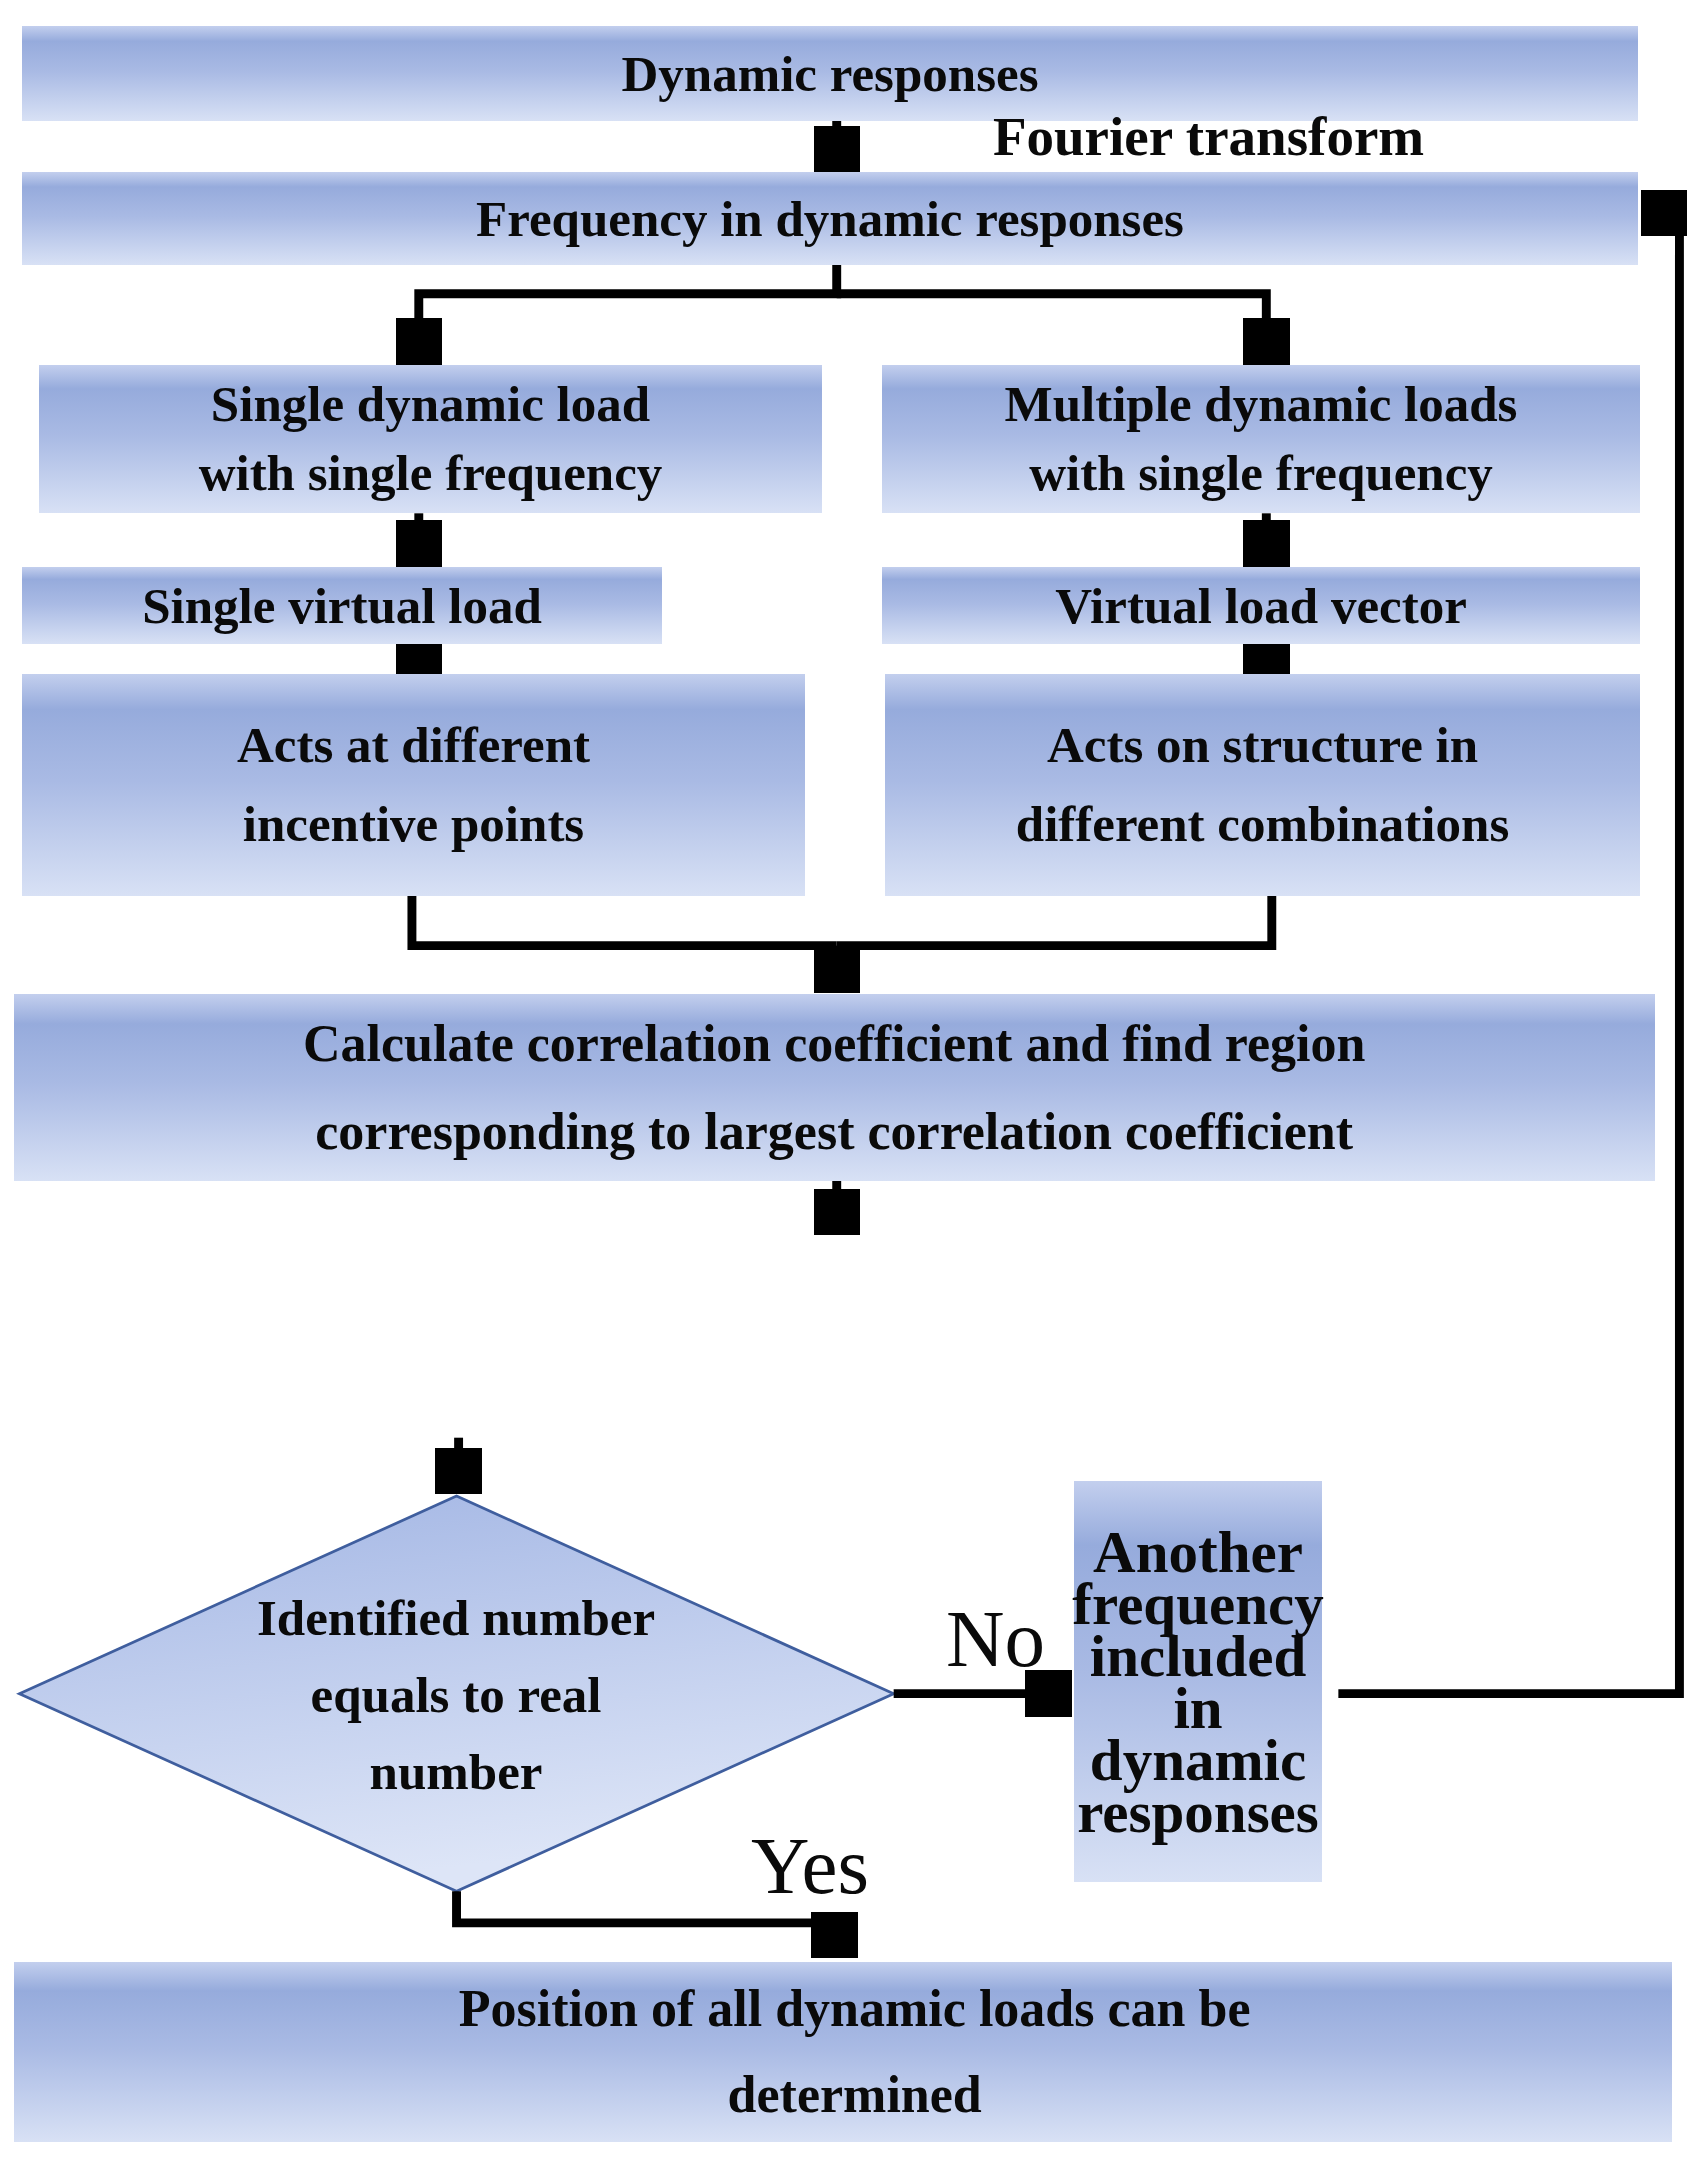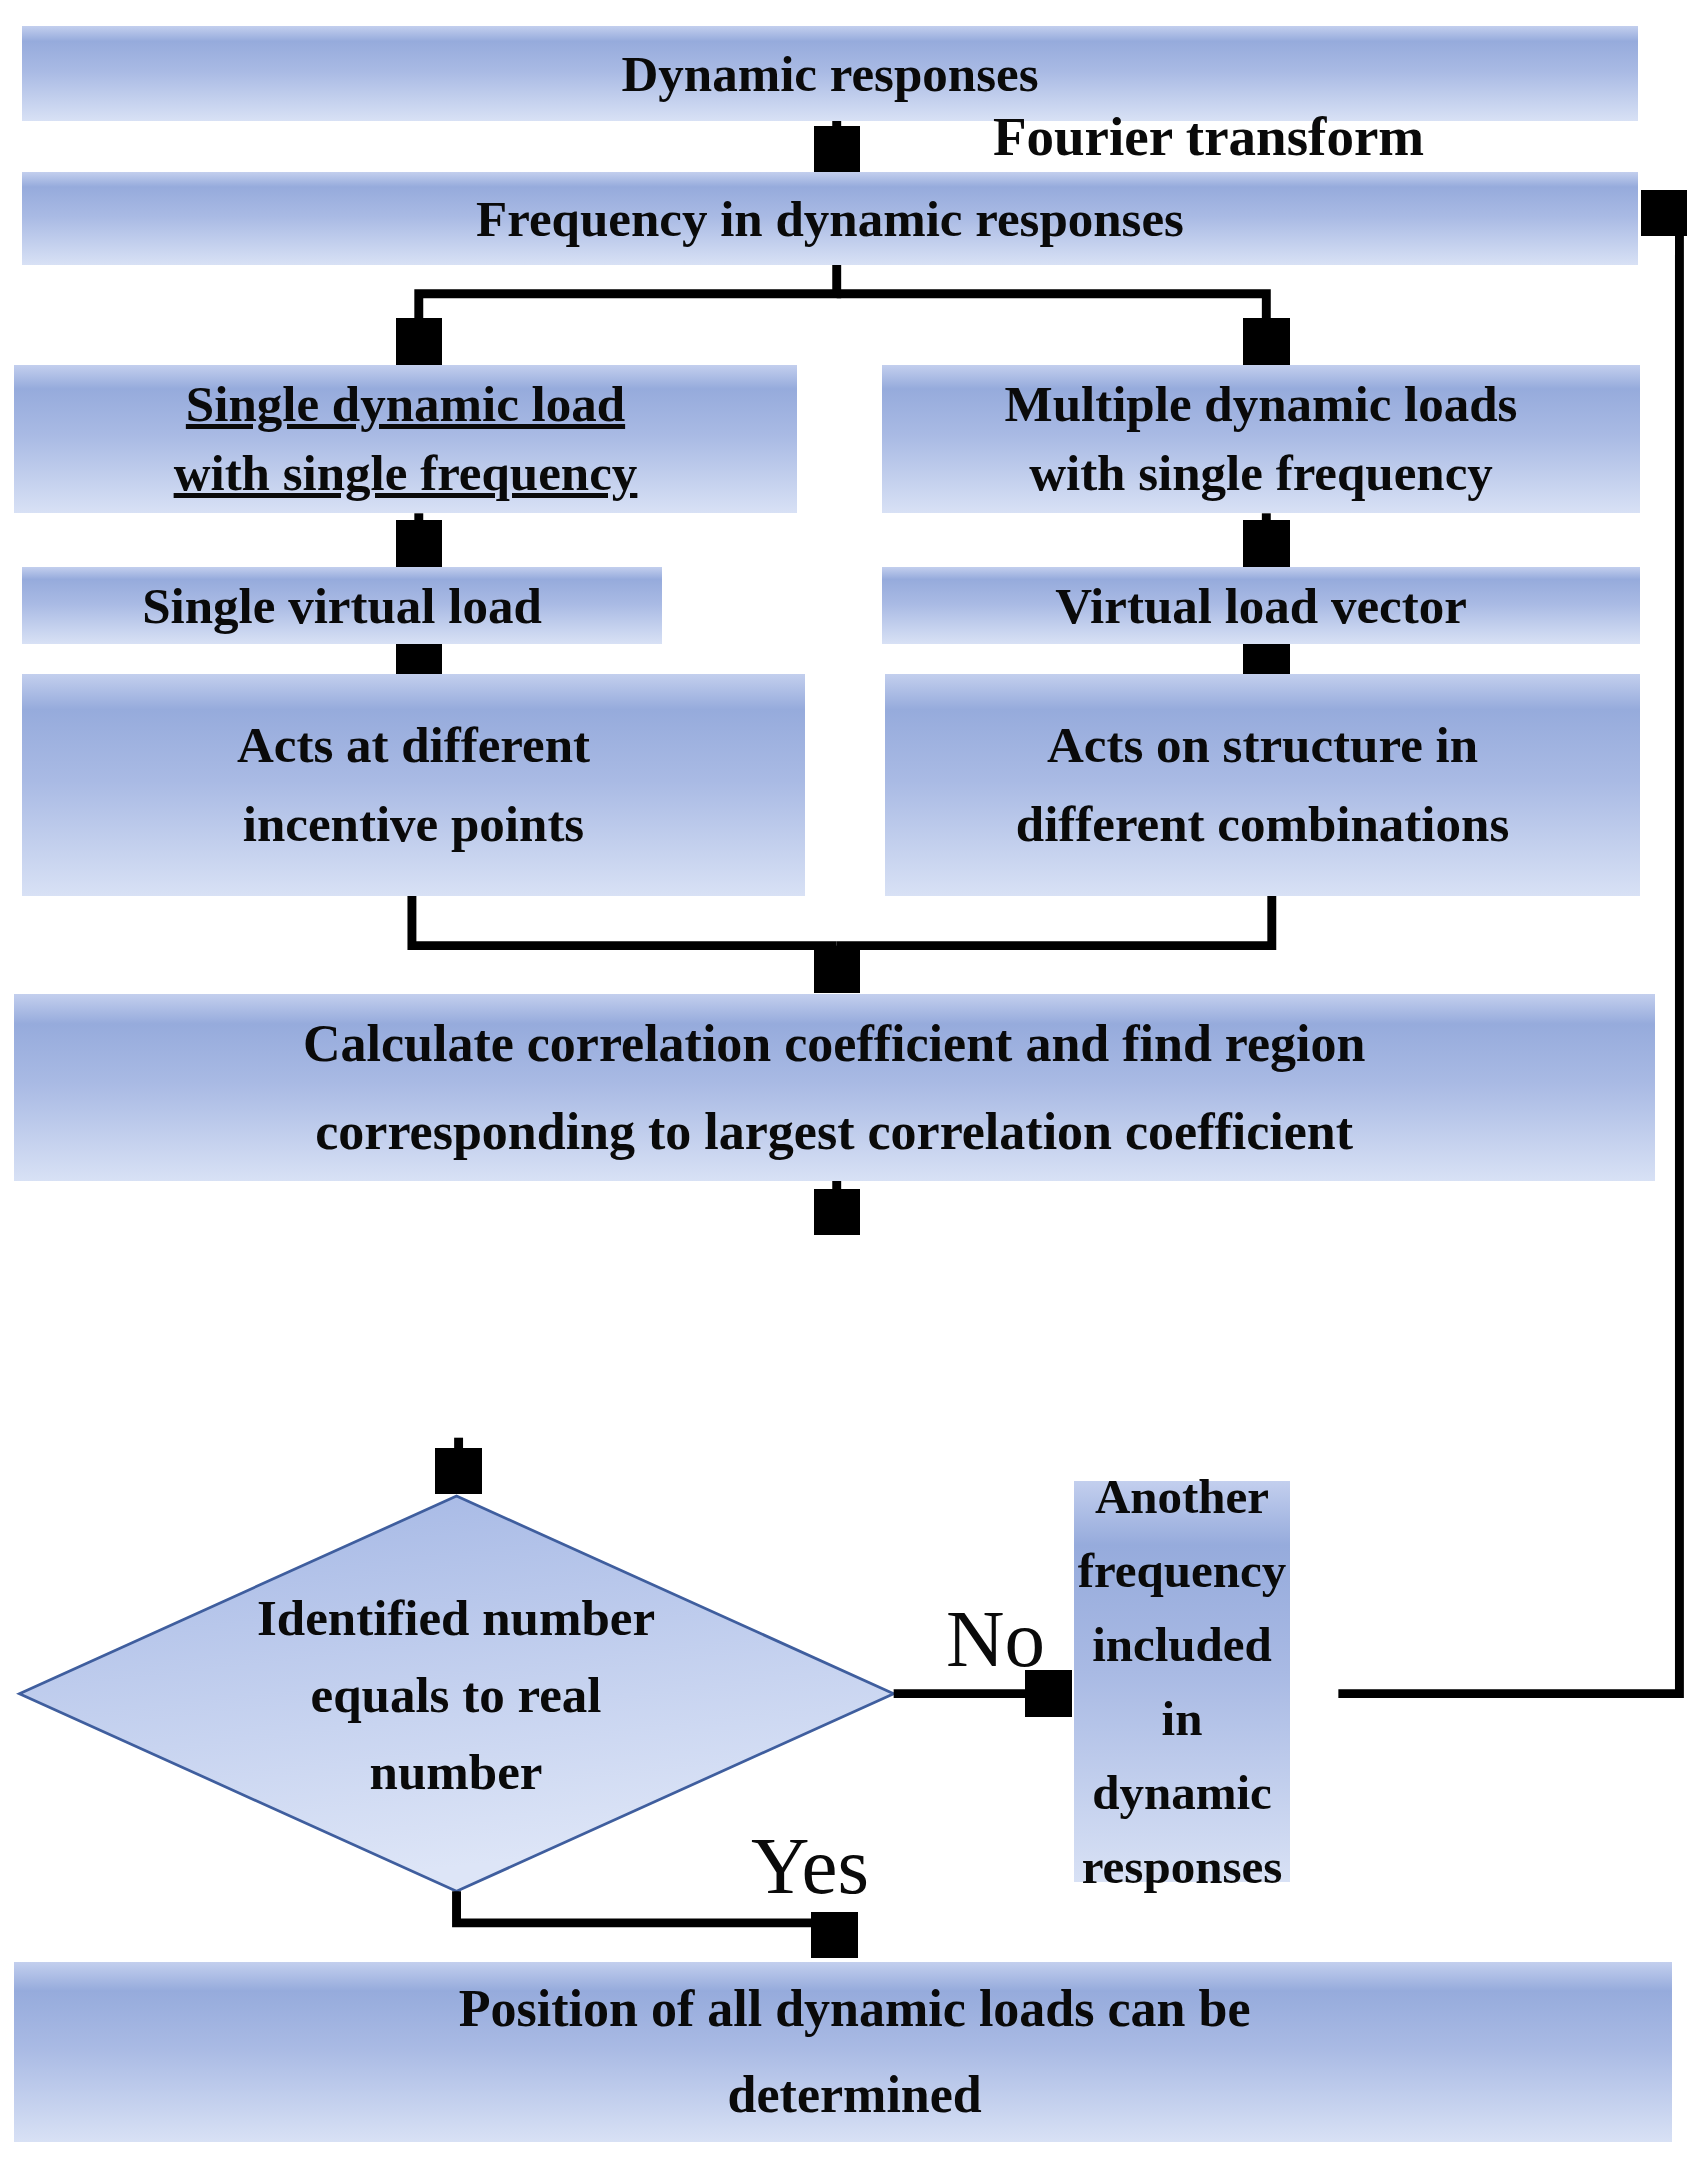--- a/index.html
+++ b/index.html
@@ -28,30 +28,30 @@
     color:var(--text);
     font-weight:bold;
     white-space:pre-line;
     background:linear-gradient(180deg,#c3cfee 0%,#96abdc 16%,#a9bae4 48%,#cdd8f1 88%,#d8e1f5 100%);
   }
   .plain{background:none;}
 
   #n-dyn    {left:22px;  top:26px;   width:1616px;height:95px; font-size:51px;}
   #lbl-fourier{left:879px;top:102px; width:659px; height:69px; font-size:55px;}
   #n-freq   {left:22px;  top:172px;  width:1616px;height:93px; font-size:51px;}
-  #n-single {left:14px;  top:365px;  width:783px;height:148px; font-size:51px; line-height:69px;text-decoration:underline;}
+  #n-single {left:39px;  top:365px;  width:783px;height:148px; font-size:51px; line-height:69px;}
   #n-multi  {left:882px;top:365px;  width:758px;height:148px; font-size:51px; line-height:69px;text-align:center;}
   #n-svl    {left:22px;  top:567px;  width:640px;height:77px; font-size:51px;}
   #n-vlv    {left:882px;top:567px;  width:758px;height:77px; font-size:51px;}
   #n-acts-l {left:22px;  top:674px;  width:783px;height:222px; font-size:51px; line-height:79px;}
   #n-acts-r {left:885px;top:674px;  width:755px;height:222px; font-size:51px; line-height:79px;}
   #n-calc   {left:13.7px;  top:994px; width:1641px;height:187px; font-size:52px; line-height:88px;}
   #n-region {left:13.7px;  top:1236px; width:1641px;height:202px; font-size:52px; line-height:88px;}
   #n-decision{left:113px;top:1572px; width:686px;height:247px; font-size:51px; line-height:77px; background:none;}
-  #n-another{left:1074px;top:1481px; width:216px; height:401px; font-size:49px; line-height:74px;}
+  #n-another{left:1074px;top:1481px; width:248px; height:401px; font-size:59px; line-height:52px;}
   #n-pos    {left:13.7px;  top:1962px; width:1634px;height:180px; font-size:52px; line-height:86px;padding-left:24px;}
   #lbl-no   {left:913px;top:1591px; width:165px; height:96px; font-size:81px; font-weight:400;}
   #lbl-yes  {left:714px;top:1818px; width:192px; height:96px; font-size:81px; font-weight:400;}
 </style>
 </head>
 <body>
 
 <div class="stage">
 
   <svg class="connectors" viewBox="0 0 2484 3149" aria-hidden="true">

